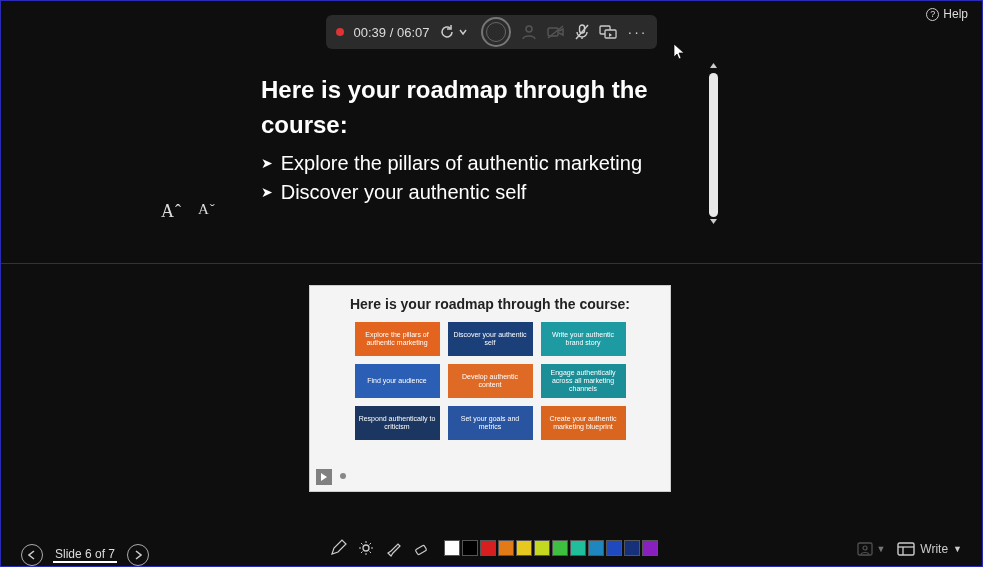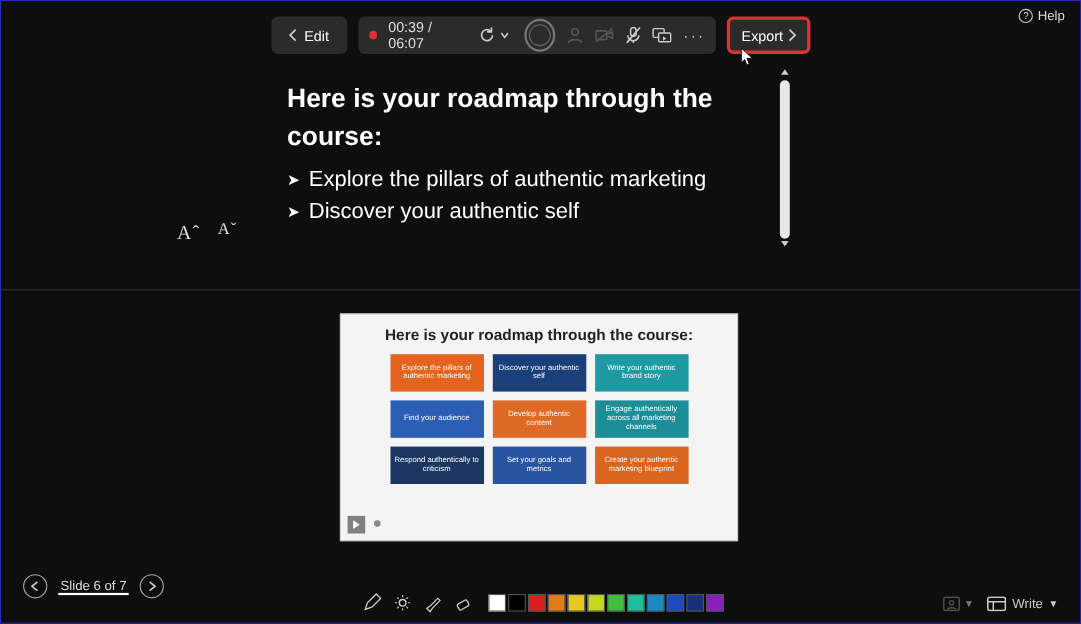--- a/index.html
+++ b/index.html
@@ -127,21 +127,21 @@
   .play-btn {
     position:absolute; left:6px; bottom:6px;
     width:16px; height:16px; background:#808080; display:flex; align-items:center; justify-content:center;
   }
   .play-btn::after{ content:""; border-left:6px solid #fff; border-top:4px solid transparent; border-bottom:4px solid transparent;}
   .prog-dot { position:absolute; left:30px; bottom:12px; width:6px; height:6px; border-radius:50%; background:#888;}
 
   
   .bottom-bar {
     position:absolute; bottom:0; left:0; width:100%; height:44px;
-    display:flex; align-items:flex-start; padding:0 20px;
+    display:flex; align-items:flex-end; padding:0 20px;
   }
   .nav-left { display:flex; align-items:center; gap:10px; }
   .circ-btn { width:22px; height:22px; border:1.5px solid #aaa; border-radius:50%; display:flex; align-items:center; justify-content:center;}
   .slide-counter { font-size:12px; color:#ddd; padding:0 2px; border-bottom:2px solid #fff;}
 
   .tools-center {
     position:absolute; left:50%; transform:translateX(-50%); bottom:8px;
     display:flex; align-items:center; gap:4px;
   }
   .tool-icon { width:20px; height:20px; display:flex; align-items:center; justify-content:center; margin:0 2px;}
@@ -153,28 +153,20 @@
     display:flex; align-items:center; gap:12px; color:#ccc; font-size:12px;
   }
   .caret-down { font-size:9px; }
 
   svg { display:block; }
 </style>
 </head>
 <body>
 
 <div class="toolbar">
-  <div class="pill edit-pill">
-    <span class="icon">
-      <svg width="8" height="12" viewBox="0 0 8 12">
-          <path d="M6 1 L1 6 L6 11" stroke="#ccc" stroke-width="1.6" fill="none"></path>
-        </svg>
-    </span>
-    <span style="font-size:13px;">Edit</span>
-  </div>
 
   <div class="pill rec-pill">
     <span class="rec-dot"></span>
     <span class="timer">
       <span>00:39</span> / <span>06:07</span>
     </span>
     <span class="icon">
       <svg width="16" height="16" viewBox="0 0 16 16">
           <path d="M13 8a5 5 0 1 1-1.7-3.8" stroke="#ccc" stroke-width="1.5" fill="none"></path>
           <path d="M12 1v4h-4" stroke="#ccc" stroke-width="1.5" fill="none"></path>
@@ -209,28 +201,20 @@
     <span class="icon">
       <svg width="18" height="14" viewBox="0 0 18 14">
           <rect x="1" y="1" width="10" height="8" rx="1" stroke="#ccc" stroke-width="1.3" fill="none"></rect>
           <rect x="6" y="5" width="11" height="8" rx="1" stroke="#ccc" stroke-width="1.3" fill="#2b2b2b"></rect>
           <path d="M10 8l3 2-3 2z" fill="#ccc"></path>
         </svg>
     </span>
     <span class="icon" style="letter-spacing:2px;font-size:14px;color:#ccc;">···</span>
   </div>
 
-  <div class="pill export-pill">
-    <span style="font-size:13px;">Export</span>
-    <span class="icon">
-      <svg width="8" height="12" viewBox="0 0 8 12">
-          <path d="M2 1 L7 6 L2 11" stroke="#ccc" stroke-width="1.6" fill="none"></path>
-        </svg>
-    </span>
-  </div>
 </div>
 
 <div class="help">
   <span class="help-circle">?</span>
   <span>Help</span>
 </div>
 
 <div class="cursor">
   <svg width="14" height="18" viewBox="0 0 14 18">
       <path d="M1 1l0 13 3-3 2 5 2-1-2-5 5 0z" fill="#fff" stroke="#000" stroke-width="0.7"></path>

